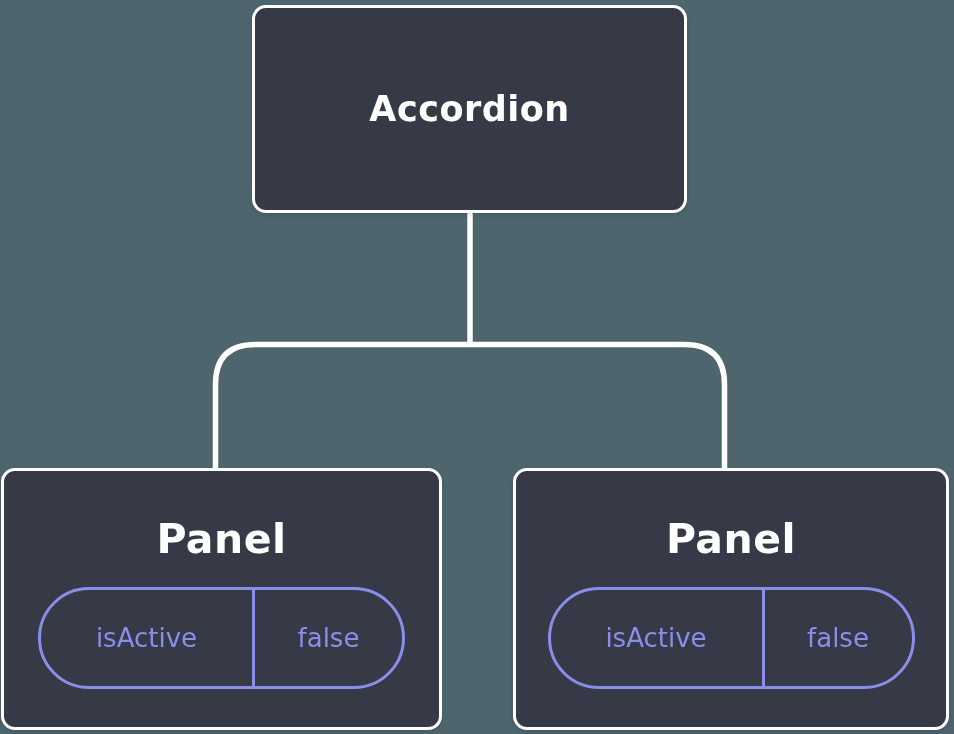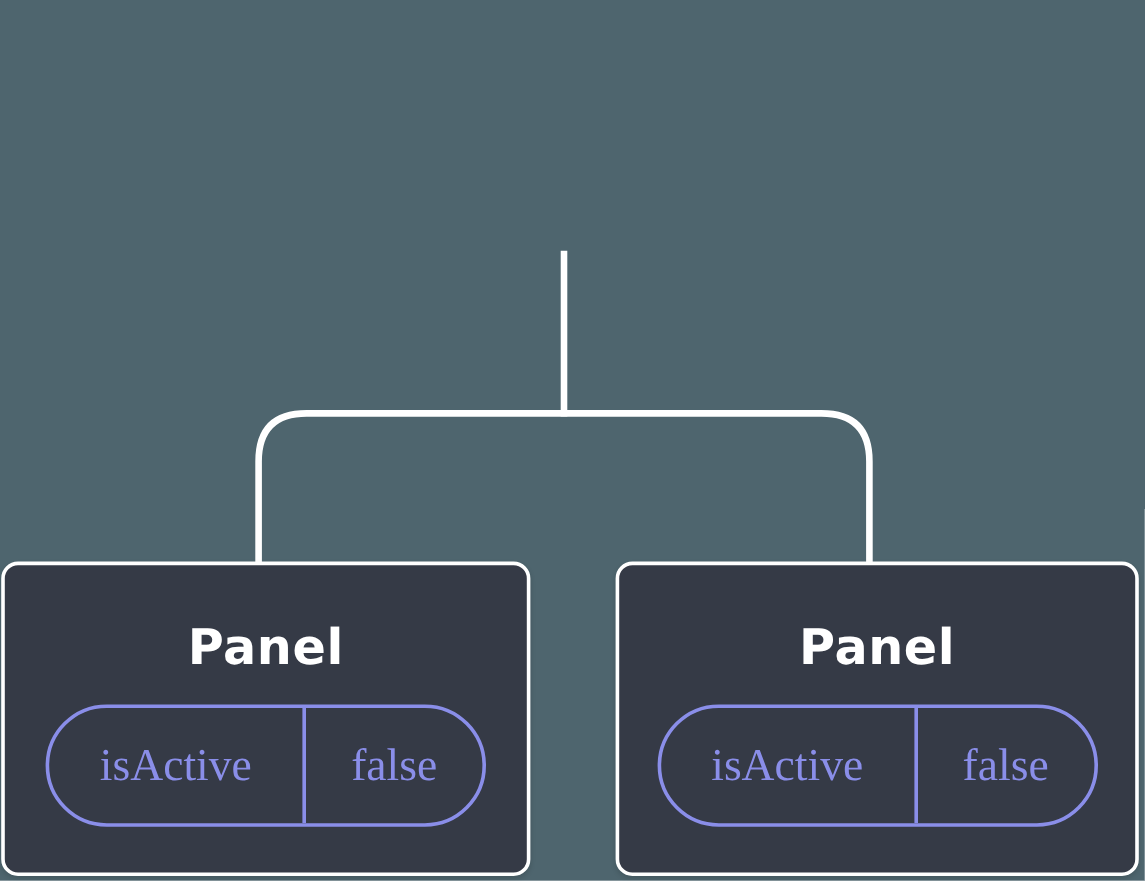--- a/index.html
+++ b/index.html
@@ -84,42 +84,44 @@
     border-radius: 51px;
     display: flex;
     align-items: stretch;
     overflow: hidden;
   }
   .prop-cell {
     display: flex;
     align-items: center;
     justify-content: center;
     color: var(--prop-accent, #8a8ee9);
-    font-size: 38px;
+    font-size: 26px;
     font-weight: normal;
-    font-family: Liberation Serif, serif;
   }
   .prop-name {
     flex: 0 0 211px;
     border-right: 3px solid var(--prop-accent, #8a8ee9);
   }
   .prop-value {
     flex: 1 1 auto;
   }
 </style>
 </head>
 <body>
 
 <div class="canvas">
 
   <svg class="connector-svg" viewBox="0 0 954 734" aria-hidden="true">
     <path class="connector" d="M 470 209 L 470 347"></path>
     <path class="connector" d="M 215.5 472 L 215.5 384.5 Q 215.5 344.5 255.5 344.5 L 684.5 344.5 Q 724.5 344.5 724.5 384.5 L 724.5 472"></path>
   </svg>
 
+  <div class="node node-root">
+    <span class="node-label">Accordion</span>
+  </div>
 
   <div class="node node-panel panel-left">
     <div class="panel-title">Panel</div>
     <div class="prop-pill">
       <div class="prop-cell prop-name">isActive</div>
       <div class="prop-cell prop-value">false</div>
     </div>
   </div>
 
   <div class="node node-panel panel-right">

